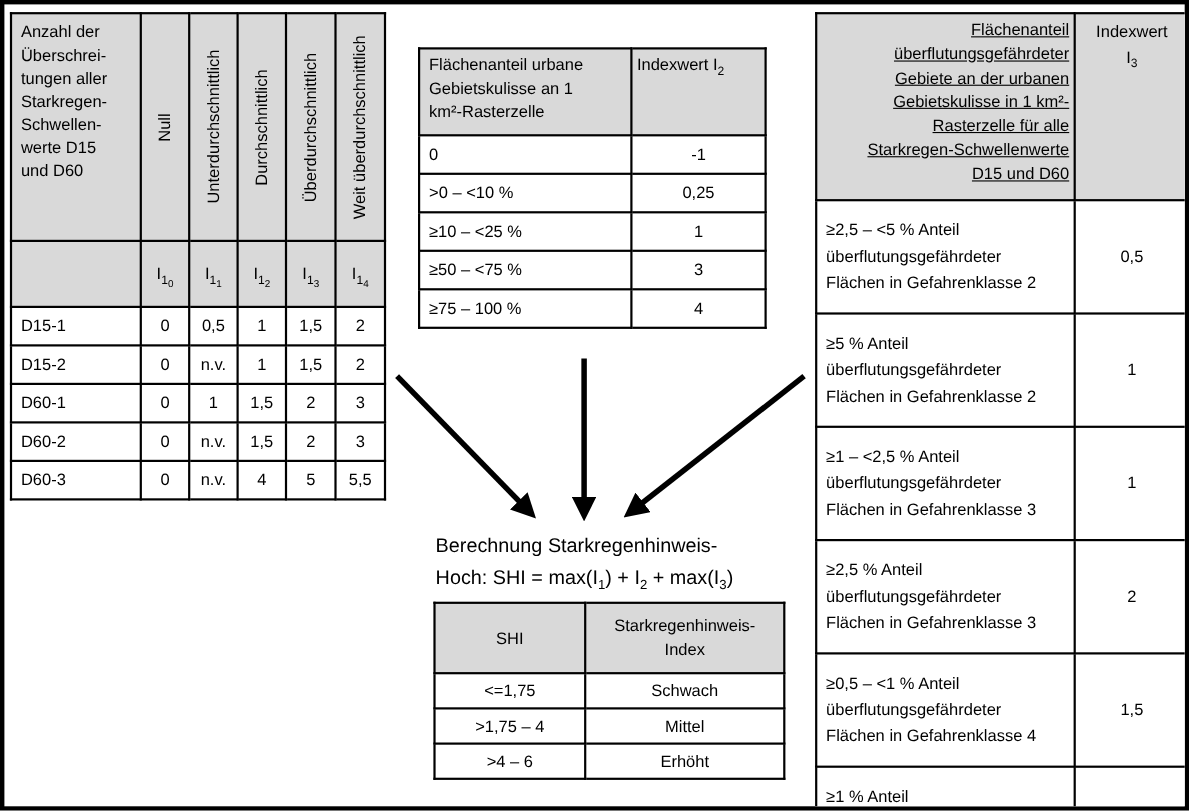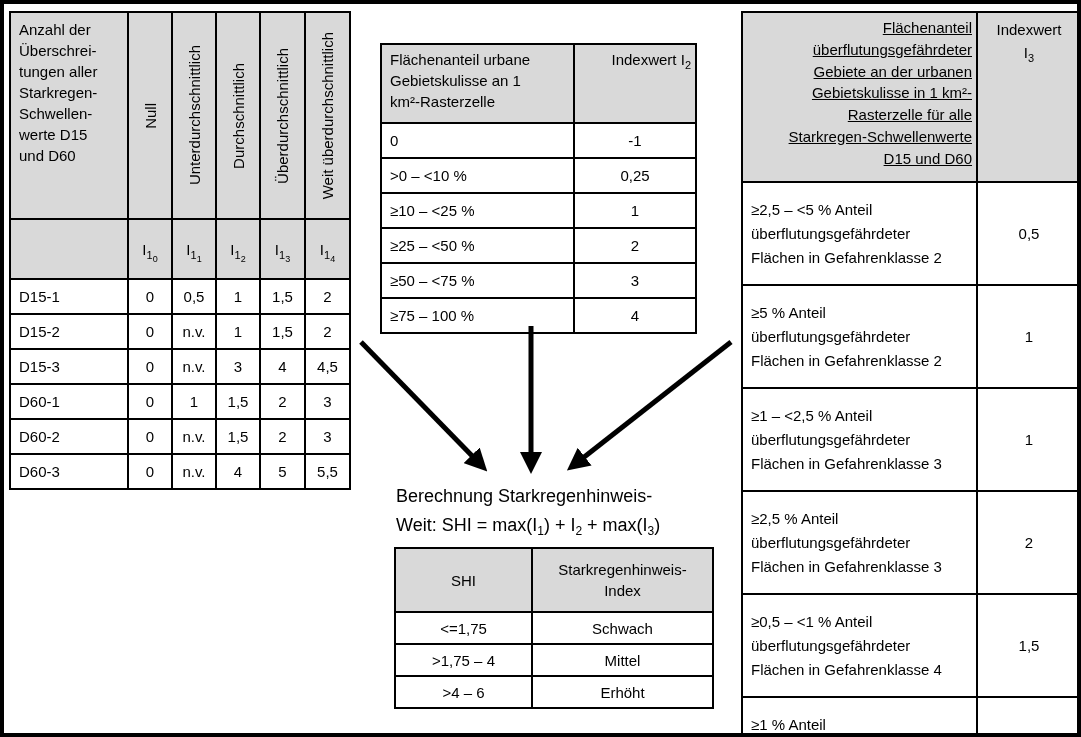--- a/index.html
+++ b/index.html
@@ -58,21 +58,21 @@
   .t2 tr.drow { height: 35px; }
   .t2 td.range { text-align: left; padding-left: 8px; }
   .t2 td.val { text-align: center; }
   .t2 td.hcell {
     vertical-align: top;
     text-align: left;
     padding: 4px 4px 4px 8px;
     white-space: pre-line;
     line-height: 1.4;
   }
-  .t2 td.hval { vertical-align: top; text-align: right; padding-top: 6px; }
+  .t2 td.hval { vertical-align: top; text-align: left; padding-top: 6px; }
   
   .t3 { left: 737px; top: 7px; width: 339px; }
   .t3 tr.hrow { height: 170px; }
   .t3 tr.drow { height: 103px; }
   .t3 tr.drow-last { height: 53px; }
   .t3 td.hcell {
     vertical-align: top;
     text-align: right;
     padding: 4px 4px 4px 8px;
     white-space: pre-line;
@@ -169,28 +169,20 @@
     </tr>
     <tr class="drow">
       <td class="lab">D15-2</td>
       <td class="num">0</td>
       <td class="num">n.v.</td>
       <td class="num">1</td>
       <td class="num">1,5</td>
       <td class="num">2</td>
     </tr>
     <tr class="drow">
-      <td class="lab">D15-3</td>
-      <td class="num">0</td>
-      <td class="num">n.v.</td>
-      <td class="num">3</td>
-      <td class="num">4</td>
-      <td class="num">4,5</td>
-    </tr>
-    <tr class="drow">
       <td class="lab">D60-1</td>
       <td class="num">0</td>
       <td class="num">1</td>
       <td class="num">1,5</td>
       <td class="num">2</td>
       <td class="num">3</td>
     </tr>
     <tr class="drow">
       <td class="lab">D60-2</td>
       <td class="num">0</td>
@@ -228,24 +220,20 @@
     </tr>
     <tr class="drow">
       <td class="range">&gt;0 – &lt;10 %</td>
       <td class="val">0,25</td>
     </tr>
     <tr class="drow">
       <td class="range">≥10 – &lt;25 %</td>
       <td class="val">1</td>
     </tr>
     <tr class="drow">
-      <td class="range">≥25 – &lt;50 %</td>
-      <td class="val">2</td>
-    </tr>
-    <tr class="drow">
       <td class="range">≥50 – &lt;75 %</td>
       <td class="val">3</td>
     </tr>
     <tr class="drow">
       <td class="range">≥75 – 100 %</td>
       <td class="val">4</td>
     </tr>
   </tbody>
     </table>
 
@@ -318,21 +306,21 @@
         <path d="M 0 0 L 10 5 L 0 10 z" fill="#000000"></path>
       </marker>
     </defs>
     <line x1="357" y1="338" x2="477" y2="461" stroke="#000000" stroke-width="5" marker-end="url(#ah)"></line>
     <line x1="527" y1="322" x2="527" y2="461" stroke="#000000" stroke-width="5" marker-end="url(#ah)"></line>
     <line x1="727" y1="338" x2="570" y2="461" stroke="#000000" stroke-width="5" marker-end="url(#ah)"></line>
   </svg>
 
   <div class="formula">
     <div>Berechnung Starkregenhinweis-</div>
-    <div><span>Weit: SHI = max(I</span><span class="fsb">1</span><span>) + I</span><span class="fsb">2</span><span> + max(I</span><span class="fsb">3</span><span>)</span></div>
+    <div><span>Hoch: SHI = max(I</span><span class="fsb">1</span><span>) + I</span><span class="fsb">2</span><span> + max(I</span><span class="fsb">3</span><span>)</span></div>
   </div>
 
   <table class="tbl t4">
     <colgroup>
         <col style="width:137px">
         <col style="width:181px">
       </colgroup>
     <tbody>
         <tr class="hrow">
       <td class="hd hcell">SHI</td>

